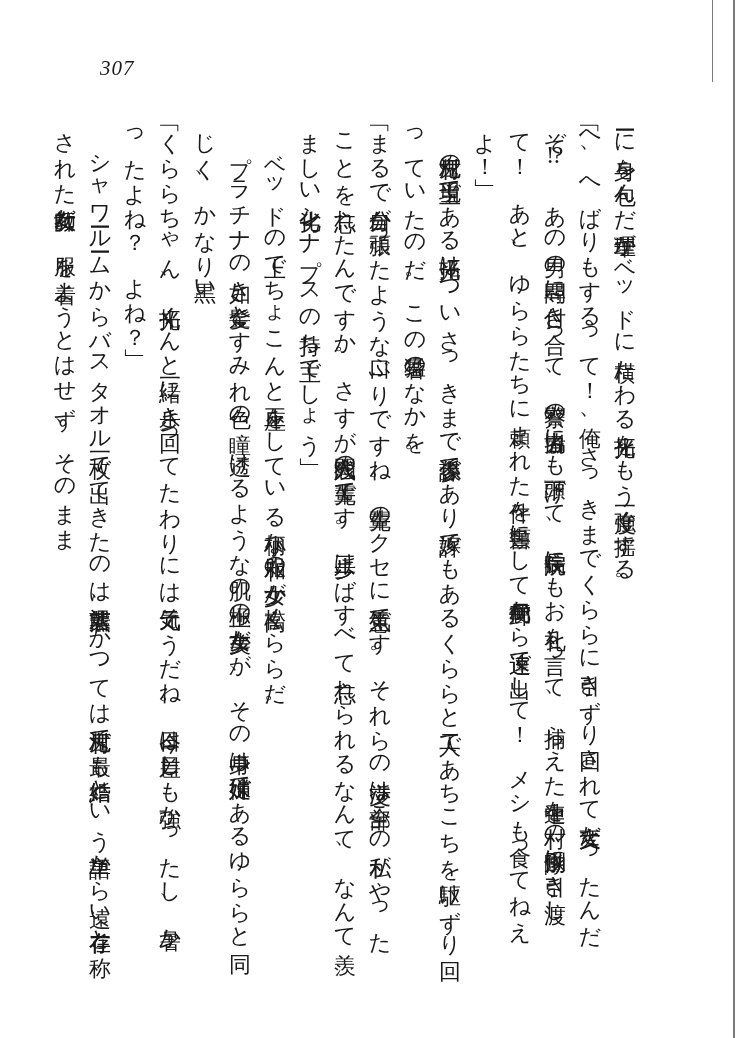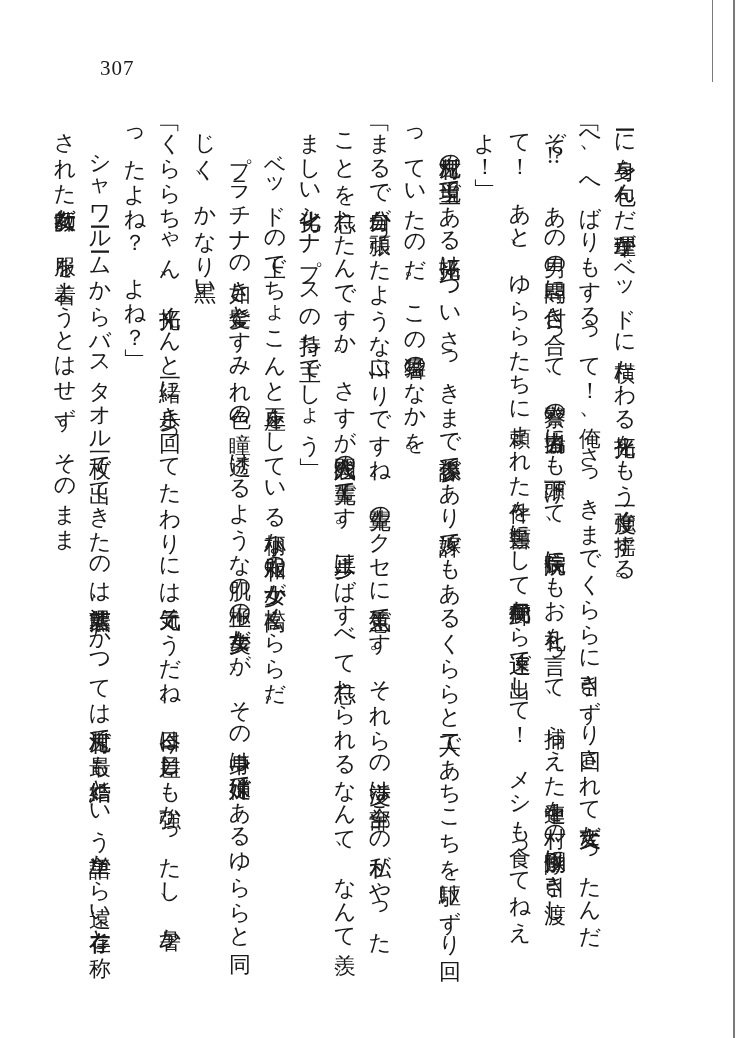--- a/index.html
+++ b/index.html
@@ -13,20 +13,21 @@
     background: var(--paper, #ffffff);
     overflow: hidden;
     font-family: "Liberation Serif", "DejaVu Serif", serif;
     color: var(--ink, #1a1a1a);
   }
   .page-number {
     position: absolute;
     left: 100px;
     top: 56px;
     font-size: 21px;
+    font-style: italic;
     letter-spacing: 1px;
     color: var(--ink, #1a1a1a);
   }
   .text-area {
     position: absolute;
     top: 118px;
     left: 48px;
     width: 595px;
     height: 838px;
     writing-mode: vertical-rl;

